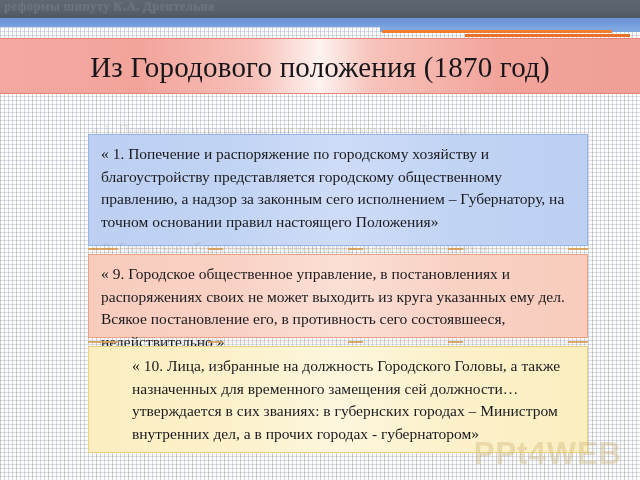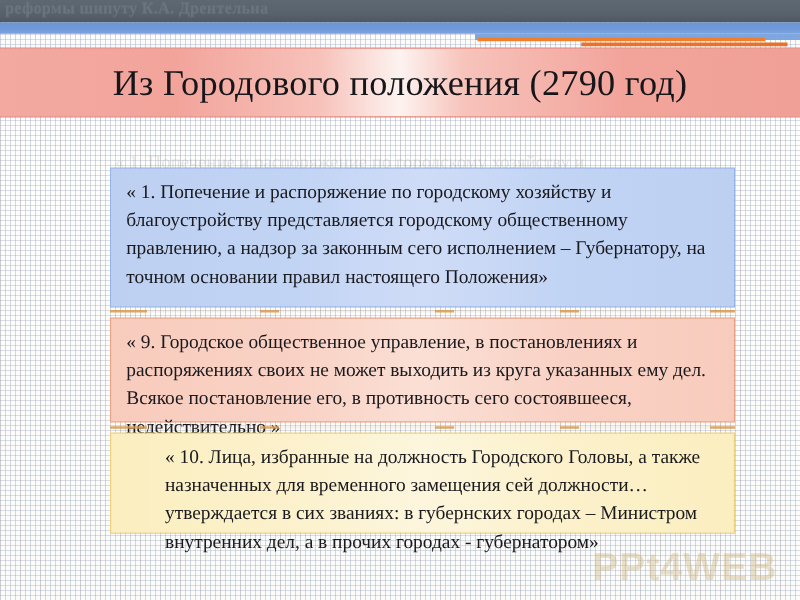--- a/index.html
+++ b/index.html
@@ -165,21 +165,21 @@
   }
   .box-2 {
     top: 254px;
     height: 84px;
     background: linear-gradient(to right,
         #f8ccbd 0%, #f9d2c5 30%, #fbdfd5 50%, #f9d2c5 72%, #f8ccbd 100%);
     border: 1px solid #eaa184;
   }
   .box-3 {
     top: 346px;
-    height: 81px;
+    height: 107px;
     background: linear-gradient(to right,
         #fbeec0 0%, #fcf1cb 28%, #fdf6dd 50%, #fcf1cb 72%, #fbeec0 100%);
     border: 1px solid #ecd27f;
     padding-left: 43px;
   }
 
   
   .sep {
     position: absolute;
     left: 88px;
@@ -238,29 +238,30 @@
     <div class="top-bar-text">реформы  шипуту К.А.  Дрентельна</div>
   </div>
 
   <div class="band-gap"></div>
   <div class="blue-band"></div>
   <div class="blue-band-right"></div>
   <div class="orange-rule-1"></div>
   <div class="orange-rule-2"></div>
 
   <div class="title-band">
-    <div class="title-text">Из Городового положения (2790 год)</div>
+    <div class="title-text">Из Городового положения (1870 год)</div>
   </div>
 
   <div class="ghost ghost-1">« 1. Попечение и распоряжение по городскому хозяйству и</div>
 
   <div class="box box-1">« 1. Попечение и распоряжение по городскому хозяйству и благоустройству представляется городскому общественному правлению, а надзор за законным сего исполнением – Губернатору, на точном основании правил настоящего Положения»</div>
 
   <div class="sep sep-1"></div>
 
+  <div class="ghost ghost-2">« 9. Городское общественное управление, в постановлениях и</div>
 
   <div class="box box-2">« 9. Городское общественное управление, в постановлениях и распоряжениях своих не может  выходить из круга указанных ему дел. Всякое постановление его, в противность сего состоявшееся, недействительно »</div>
 
   <div class="sep sep-2"></div>
 
   <div class="box box-3">« 10. Лица, избранные на должность Городского Головы, а также назначенных для временного замещения сей должности… утверждается в сих званиях: в губернских городах – Министром внутренних дел, а в прочих городах - губернатором»</div>
 
   <div class="watermark">PPt4WEB</div>
 
 </div>

